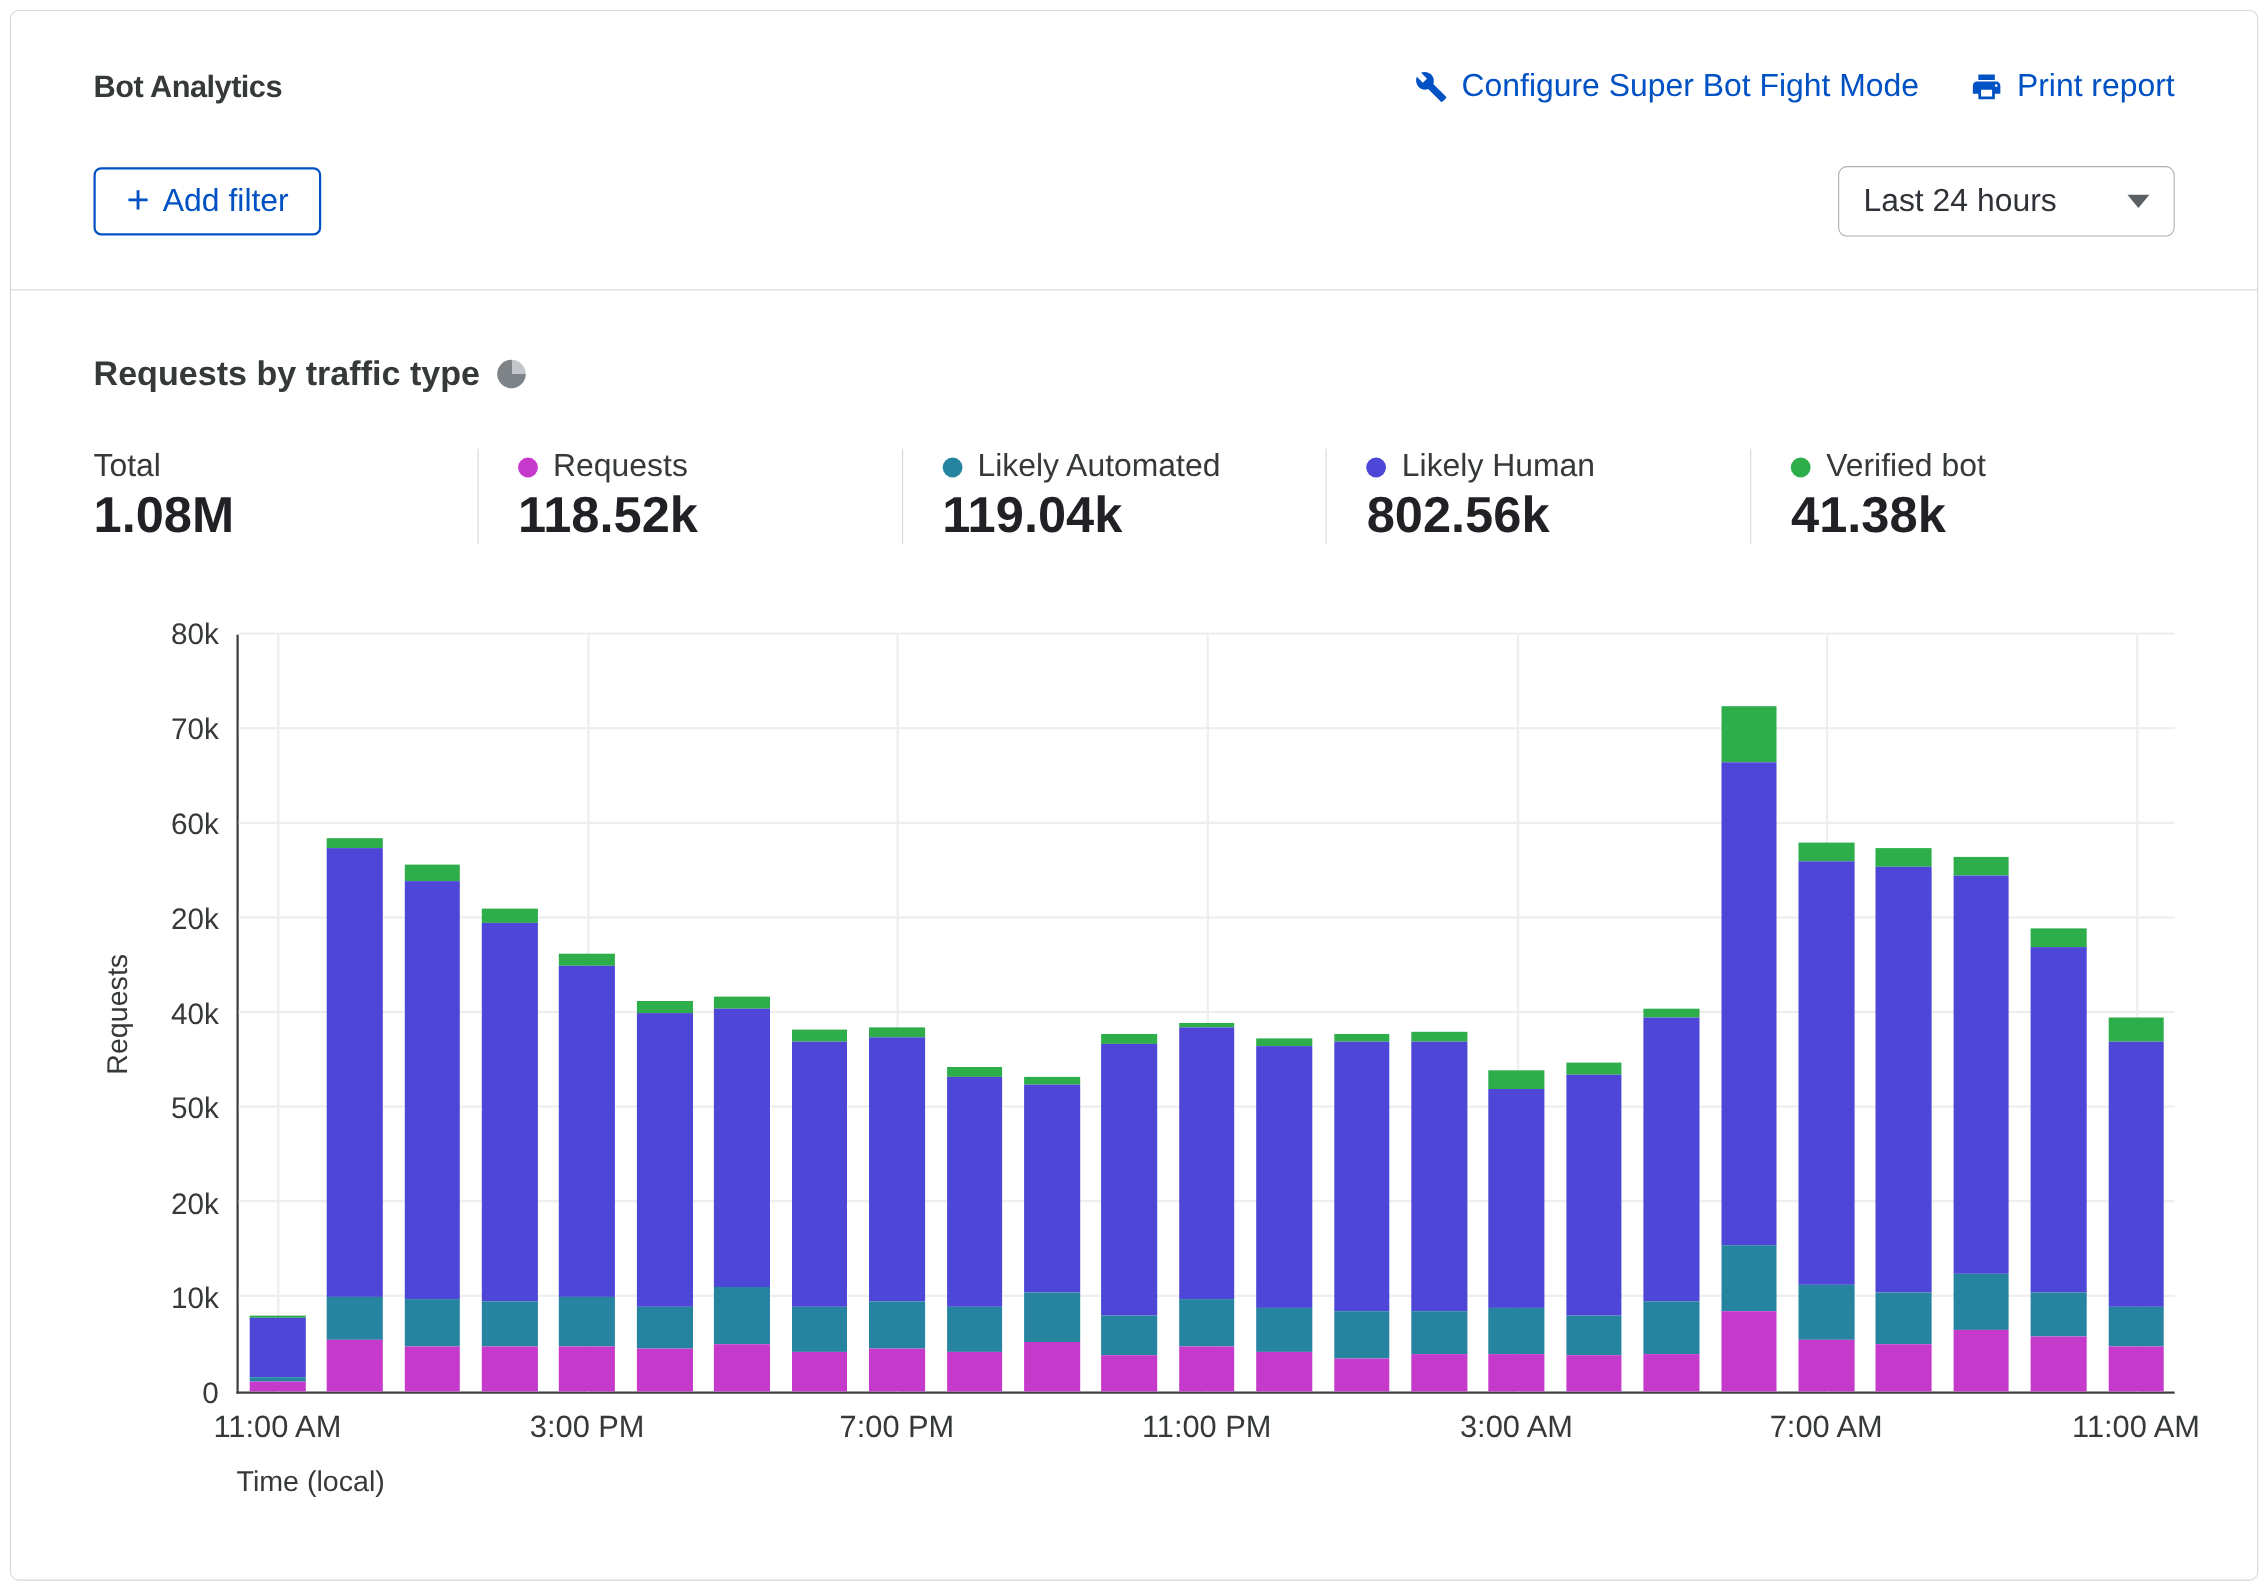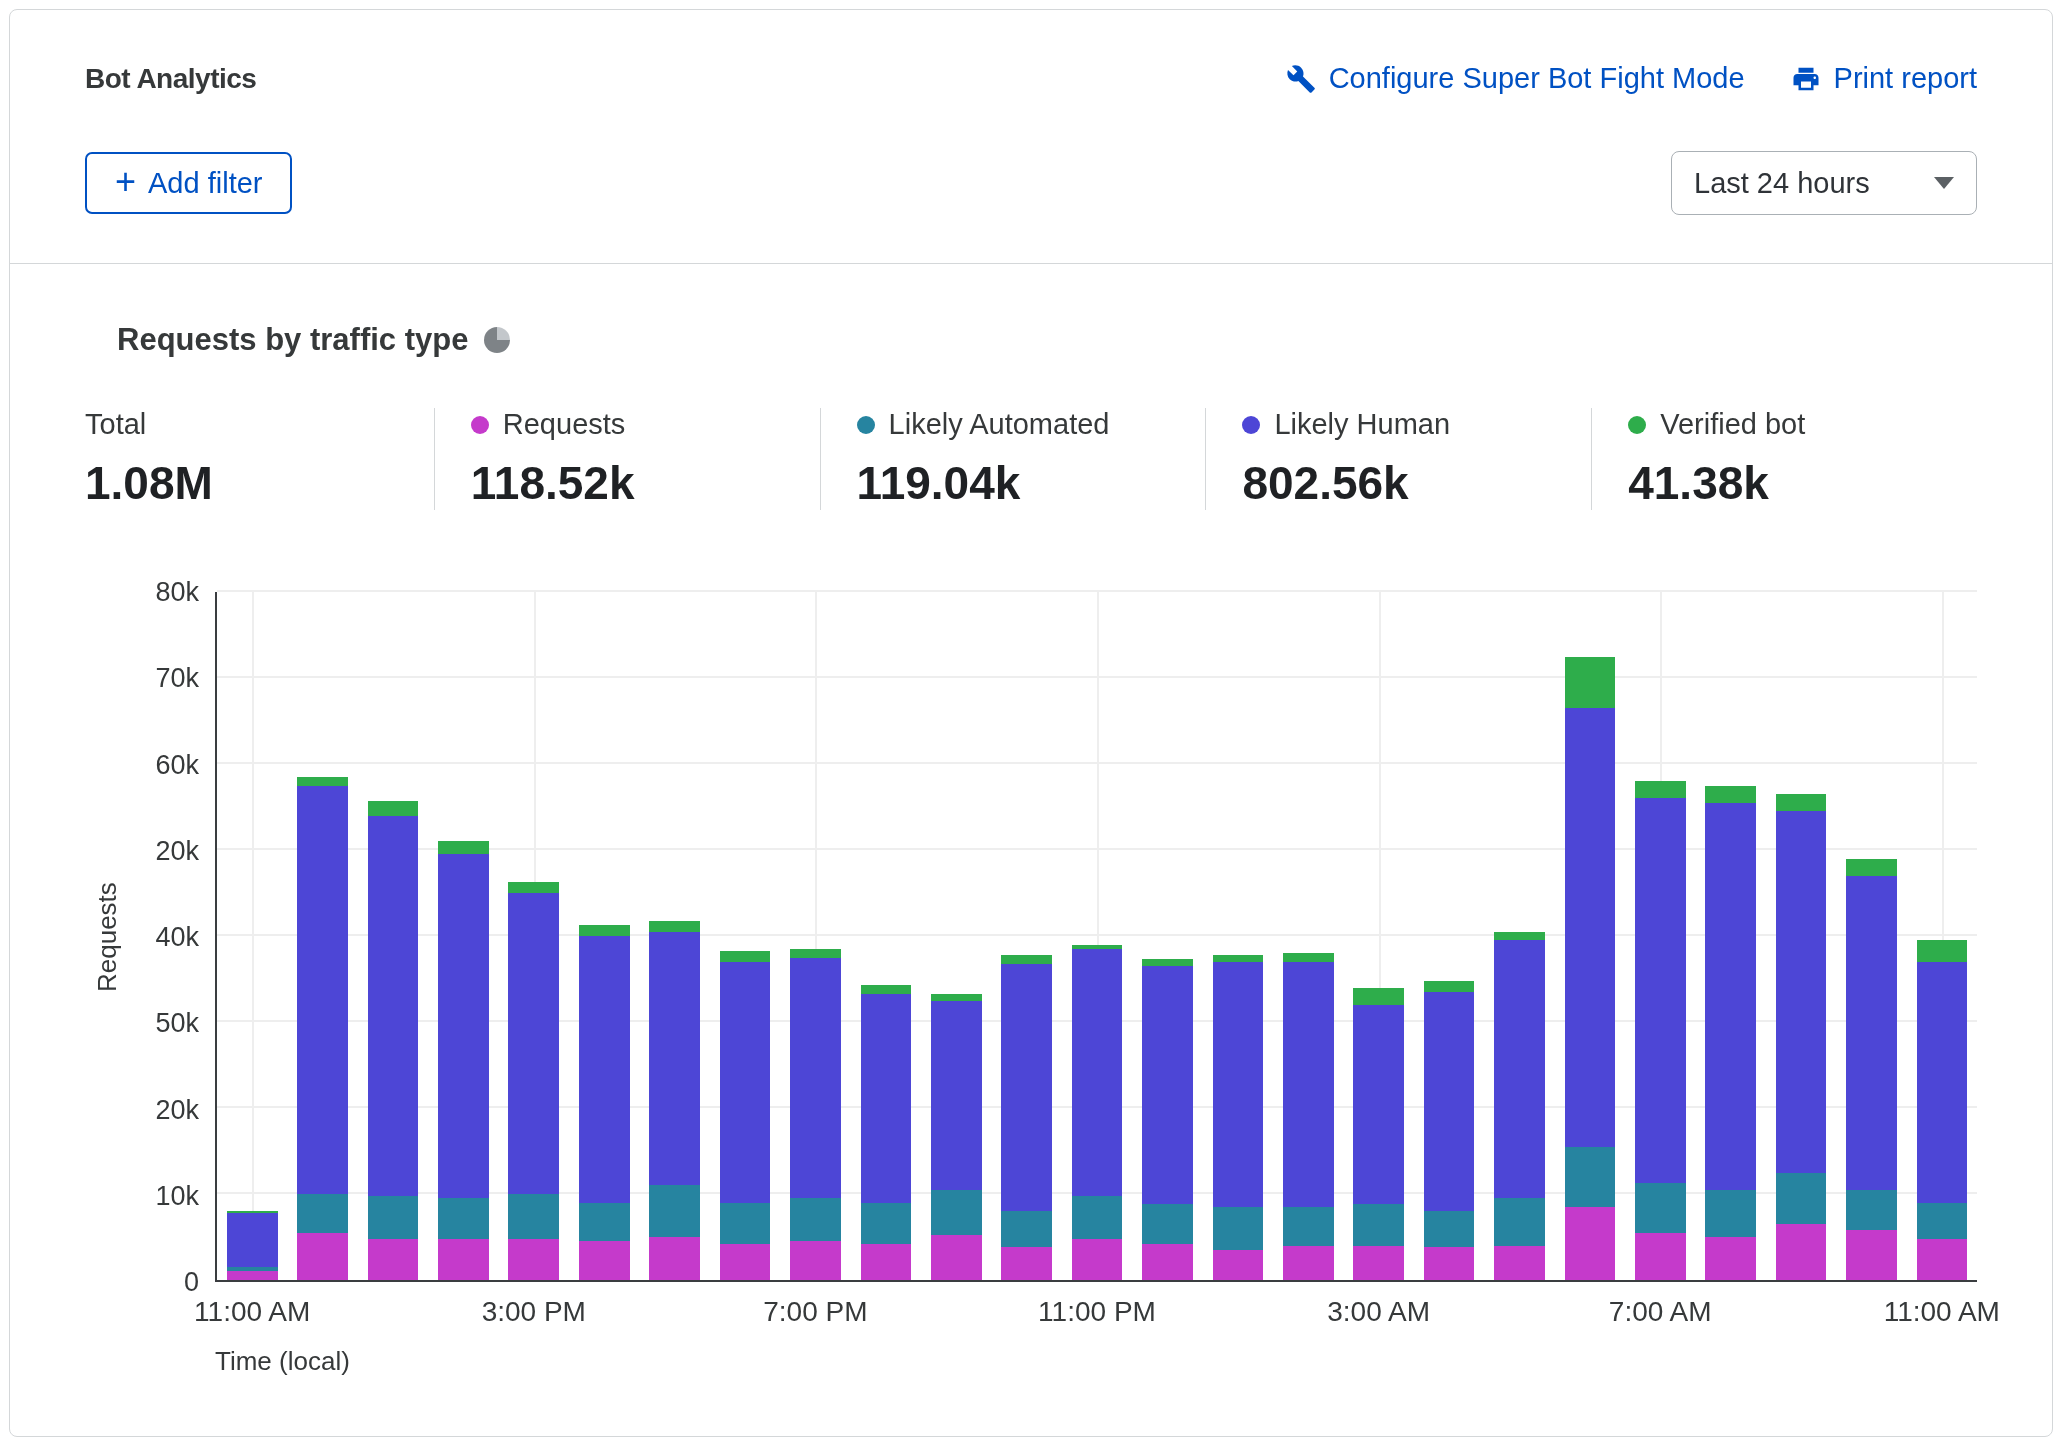--- a/index.html
+++ b/index.html
@@ -42,33 +42,33 @@
     display: flex; align-items: center; justify-content: space-between;
     font-size: 29px; color: #2f3338; background: #fff; cursor: pointer;
   }
   .caret {
     width: 0; height: 0;
     border-left: 10px solid transparent; border-right: 10px solid transparent;
     border-top: 12px solid #5b6064;
   }
   .divider { border-top: 1px solid #d4d7d9; }
   .chart-section { padding: 58px 75px 0; }
-  .section-title-row { display: flex; align-items: center; gap: 16px; margin-left: 32px; }
+  .section-title-row { display: flex; align-items: center; gap: 16px; }
   h2 { margin: 0; font-size: 31px; font-weight: 700; color: #36393a; }
   .pie-icon {
     width: 26px; height: 26px; border-radius: 50%;
     background: conic-gradient(#c3c7cb 0deg 90deg, #7e8387 90deg 360deg);
   }
   .stats-row { display: flex; margin-top: 50px; }
   .stat { flex: 1; padding-right: 20px; }
   .stat + .stat { border-left: 1px solid #d4d7d9; padding-left: 36px; }
   .stat-label-row { display: flex; align-items: center; gap: 14px; }
   .stat-dot { width: 18px; height: 18px; border-radius: 50%; flex: none; }
   .stat-label { font-size: 29px; color: #36393a; }
-  .stat-value { margin-top: 15px; font-size: 46px; font-weight: 700; color: #1f2124; }
+  .stat-value { font-size: 46px; font-weight: 700; color: #1f2124; }
   .chart-wrap { margin-top: 82px; display: flex; }
   .y-axis-title {
     width: 44px; height: 690px;
     display: flex; align-items: center; justify-content: center;
     writing-mode: vertical-rl; transform: rotate(180deg);
     font-size: 26px; color: #36393a;
   }
   .plot-col { flex: 1; }
   .plot-row { display: flex; }
   .y-labels { width: 86px; height: 690px; position: relative; flex: none; }

